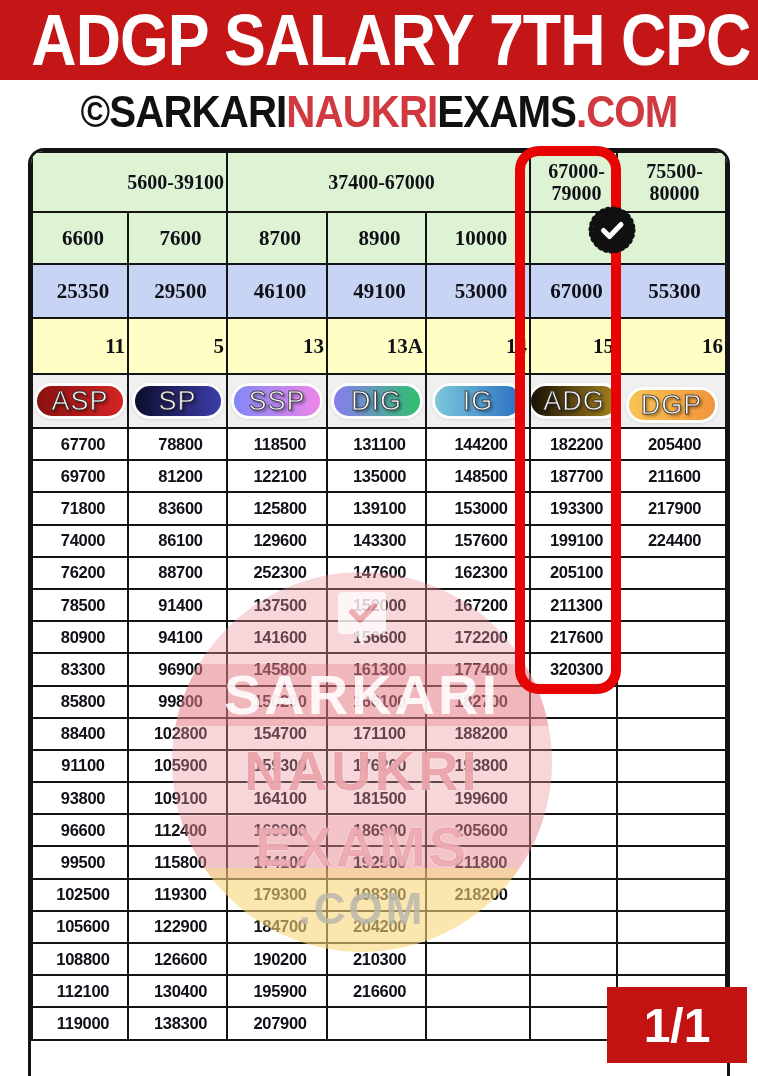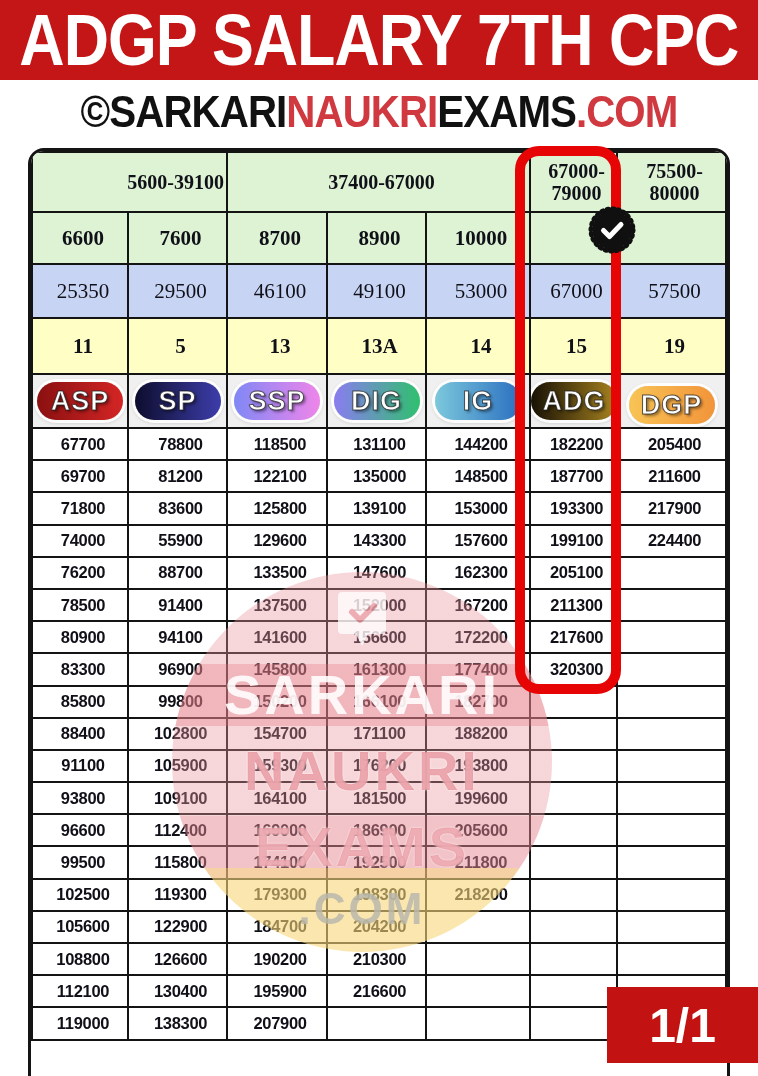--- a/index.html
+++ b/index.html
@@ -3,21 +3,21 @@
 <meta charset="utf-8">
 <style>
   html,body{margin:0;padding:0;}
   body{
     width:758px;height:1076px;position:relative;overflow:hidden;
     background:#ffffff;font-family:"Liberation Sans",sans-serif;
   }
   
   .banner{
     position:absolute;left:0;top:0;width:758px;height:80px;
-    background:var(--banner-red);display:flex;align-items:center;justify-content:center;
+    background:var(--banner-red);display:flex;align-items:center;justify-content:flex-end;
   }
   .banner-title{
     color:#ffffff;font-weight:bold;font-size:64px;letter-spacing:-1px;
     transform:scale(0.98,1.14);transform-origin:center;white-space:nowrap;
   }
   
   .copyline{
     position:absolute;left:0;top:86px;width:758px;height:52px;
     display:flex;align-items:center;justify-content:center;
     font-weight:bold;font-size:42px;letter-spacing:-1px;
@@ -33,44 +33,44 @@
   }
   table{width:100%;border-collapse:collapse;table-layout:fixed;}
   td{border:2px solid var(--grid);text-align:center;vertical-align:middle;
      overflow:hidden;color:var(--ink);padding:0 2px 0 8px;}
   tr.pay-band td{height:58px;background:var(--green-bg);
      font-family:"Liberation Serif",serif;font-weight:bold;font-size:20px;line-height:1.1;}
   tr.pay-band td.edge-left{text-align:right;padding-left:1px;white-space:nowrap;}
   tr.grade td{height:50px;background:var(--green-bg);
      font-family:"Liberation Serif",serif;font-weight:bold;font-size:21px;}
   tr.entry td{height:52px;background:var(--blue-bg);
-     font-family:"Liberation Serif",serif;font-weight:normal;font-size:21px;}
+     font-family:"Liberation Serif",serif;font-weight:bold;font-size:21px;}
   tr.level td{height:54px;background:var(--yellow-bg);
-     font-family:"Liberation Serif",serif;font-weight:bold;font-size:21px;}
+     font-family:"Liberation Serif",serif;font-weight:bold;font-size:21px;text-align:right;}
   tr.rank td{height:52px;background:var(--rank-bg);padding:0;}
   tr.data td{height:30.2px;font-weight:bold;font-size:16.5px;letter-spacing:-0.3px;}
   .pill{
-    width:86px;height:38px;margin:0 auto;border-radius:22px;
+    width:86px;height:30px;margin:0 auto;border-radius:22px;
     display:flex;align-items:center;justify-content:center;
-    color:#fff;font-weight:bold;font-size:27px;letter-spacing:1px;
+    color:#fff;font-weight:normal;font-size:27px;letter-spacing:1px;
     -webkit-text-stroke:1px rgba(25,25,25,0.75);
     text-shadow:2px 2px 3px rgba(0,0,0,0.45);
     box-shadow:0 0 0 3px rgba(255,255,255,0.95),0 1px 5px rgba(0,0,0,0.45);
   }
   
   .highlight-rect{
     position:absolute;left:515px;top:146px;width:106px;height:548px;
     border:10px solid var(--highlight-red);border-radius:24px;
     z-index:8;pointer-events:none;box-sizing:border-box;
   }
   
   .seal{position:absolute;left:588px;top:206px;width:48px;height:48px;z-index:9;}
   
   .page-badge{
-    position:absolute;left:607px;top:987px;width:151px;height:76px;
+    position:absolute;left:607px;top:987px;width:140px;height:76px;
     background:var(--badge-red);z-index:10;
     display:flex;align-items:center;justify-content:center;
     color:#fff;font-weight:bold;font-size:48px;
   }
   
   .watermark{
     position:absolute;left:172px;top:572px;width:380px;height:380px;
     border-radius:50%;overflow:hidden;z-index:5;pointer-events:none;
     background:linear-gradient(to bottom,
       rgba(233,148,156,0.38) 0%,rgba(233,148,156,0.38) 78%,
@@ -131,30 +131,30 @@
           <td></td>
           <td></td>
         </tr>
       <tr class="entry">
           <td>25350</td>
           <td>29500</td>
           <td>46100</td>
           <td>49100</td>
           <td>53000</td>
           <td>67000</td>
-          <td>57500</td>
+          <td>55300</td>
         </tr>
       <tr class="level">
           <td>11</td>
           <td>5</td>
           <td>13</td>
           <td>13A</td>
           <td>14</td>
           <td>15</td>
-          <td>19</td>
+          <td>16</td>
         </tr>
       <tr class="rank">
           <td>
             <div class="pill" style="background: linear-gradient(90deg, rgb(138, 16, 16), rgb(212, 37, 37));">ASP</div>
           </td>
           <td>
             <div class="pill" style="background: linear-gradient(90deg, rgb(13, 13, 46), rgb(61, 61, 171)); text-align: right;">SP</div>
           </td>
           <td>
             <div class="pill" style="background: linear-gradient(90deg, rgb(128, 136, 245), rgb(239, 133, 234));">SSP</div>
@@ -196,31 +196,31 @@
           <td>71800</td>
           <td>83600</td>
           <td>125800</td>
           <td>139100</td>
           <td>153000</td>
           <td>193300</td>
           <td>217900</td>
         </tr>
         <tr class="data">
           <td>74000</td>
-          <td>55900</td>
+          <td>86100</td>
           <td>129600</td>
           <td>143300</td>
           <td>157600</td>
           <td>199100</td>
           <td>224400</td>
         </tr>
         <tr class="data">
           <td>76200</td>
           <td>88700</td>
-          <td>133500</td>
+          <td>252300</td>
           <td>147600</td>
           <td>162300</td>
           <td>205100</td>
           <td></td>
         </tr>
         <tr class="data">
           <td>78500</td>
           <td>91400</td>
           <td>137500</td>
           <td>152000</td>

